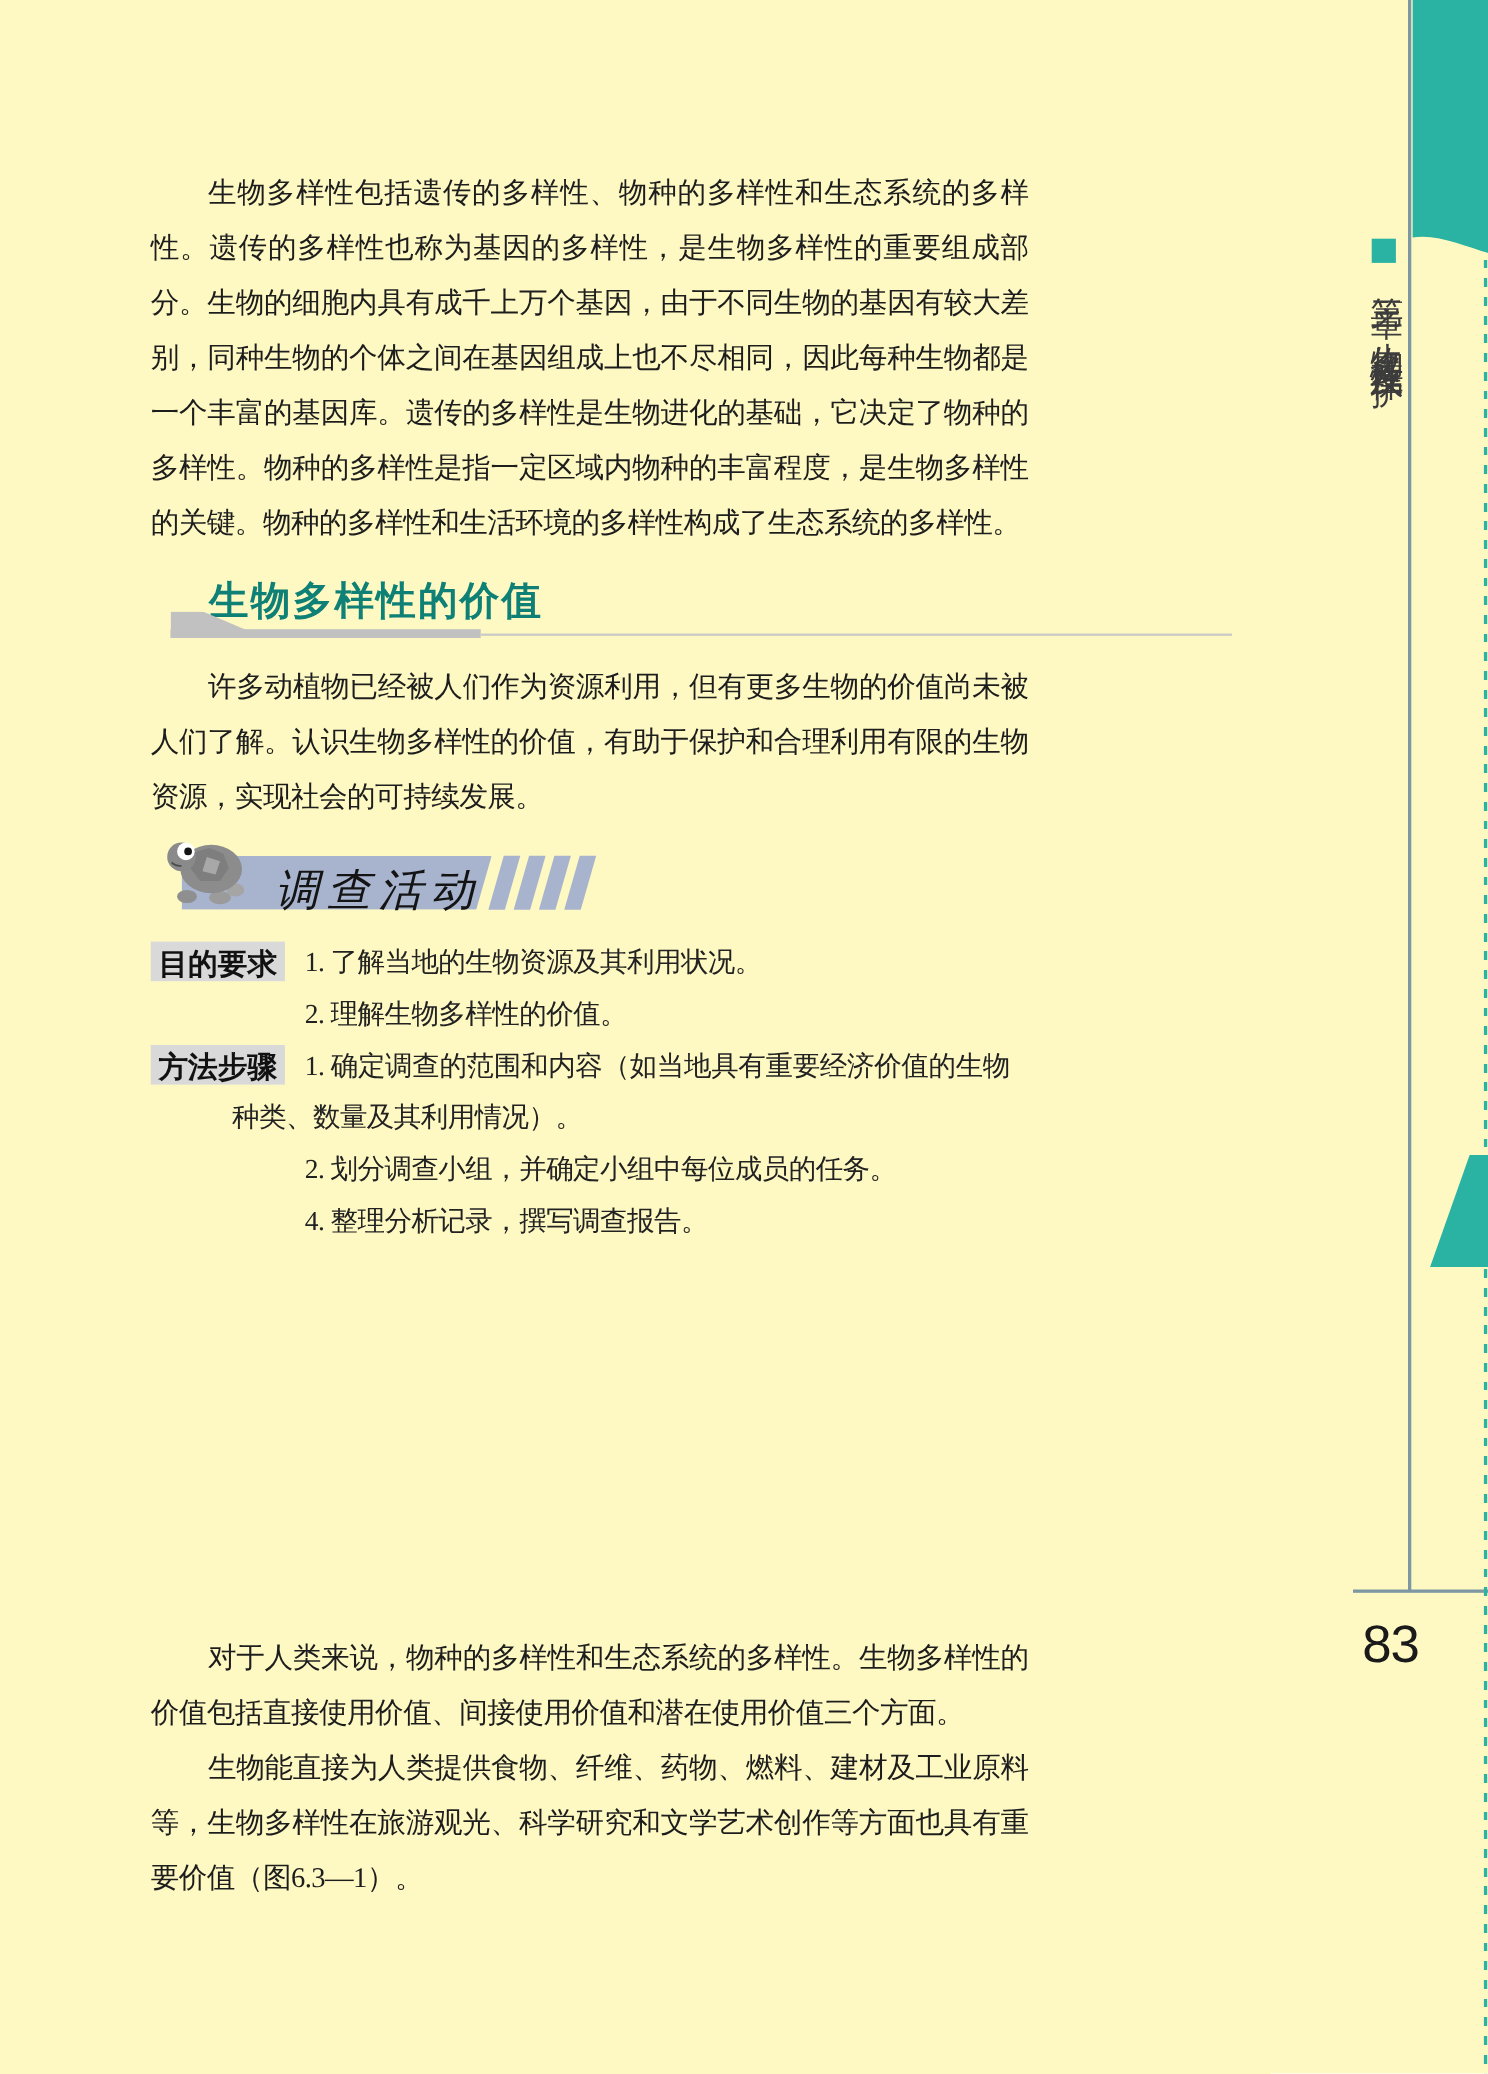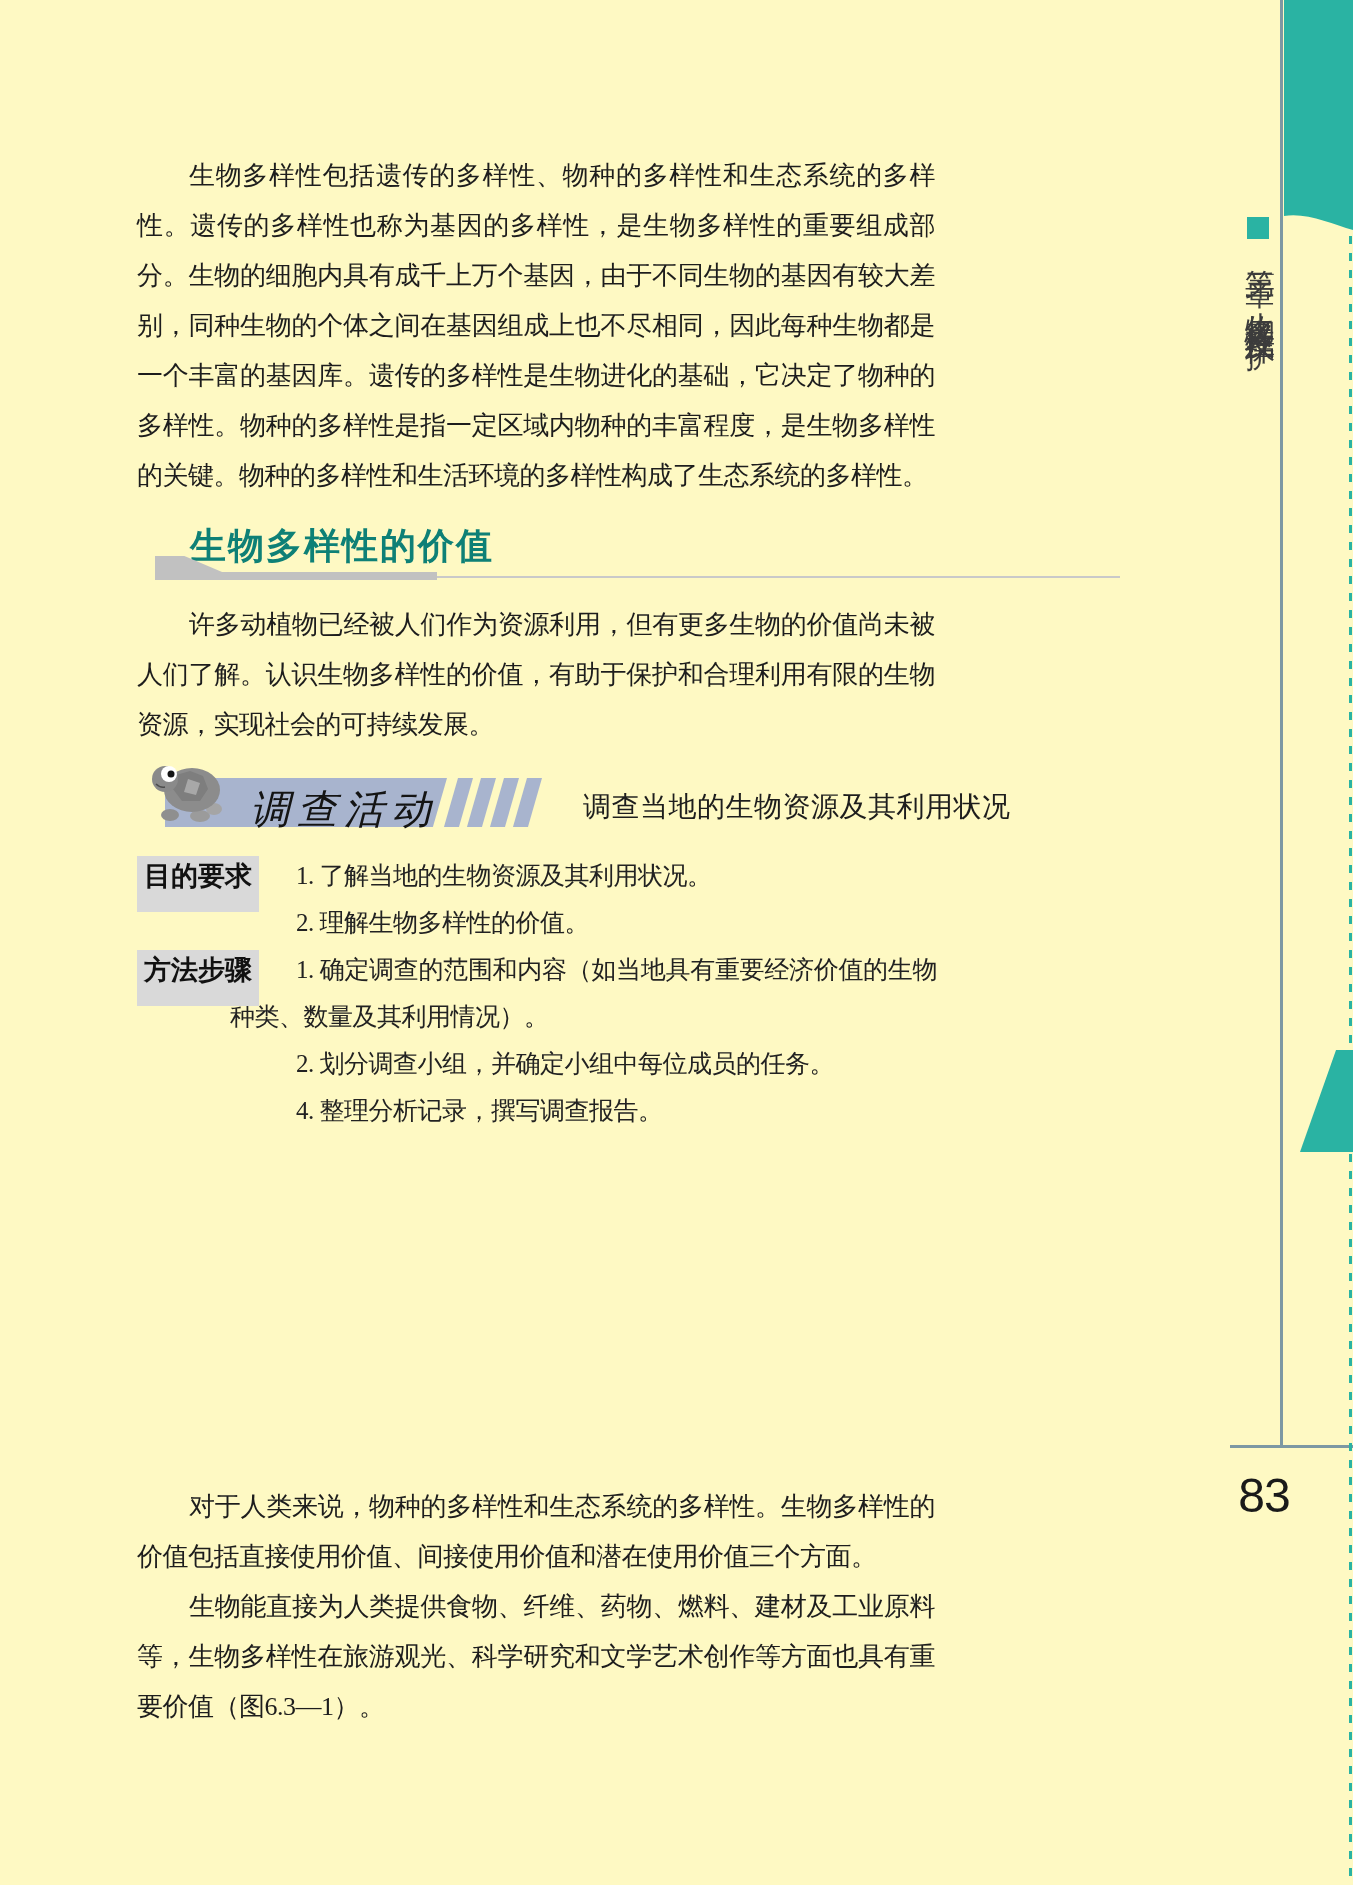--- a/index.html
+++ b/index.html
@@ -34,25 +34,25 @@
   .slash{position:absolute;top:778px;width:15px;height:49px;background:#a8b4ce;
          transform:skewX(-16deg);transform-origin:top left;}
   .s1{left:458px;} .s2{left:481px;} .s3{left:504px;} .s4{left:527px;}
   .act-title{position:absolute;left:583px;top:788px;margin:0;
              font-size:28px;letter-spacing:0.5px;color:#1d1d1d;}
   .turtle{position:absolute;left:148px;top:757px;}
 
   
   .act-body{position:absolute;left:137px;top:852px;width:800px;}
   .act-section{position:relative;}
-  .act-label{position:absolute;left:0;top:4px;width:122px;height:56px;background:#d9d9d9;
+  .act-label{position:absolute;left:0;top:4px;width:122px;height:36px;background:#d9d9d9;
              font-family:"Liberation Sans","DejaVu Sans",sans-serif;
              font-size:27px;font-weight:bold;color:#111;
              text-align:center;line-height:40px;}
-  .act-items{margin-left:93px;width:707px;}
+  .act-items{margin-left:74px;width:707px;}
   .act-items p{margin:0;font-size:25px;line-height:47px;letter-spacing:-0.5px;
                text-align:justify;text-indent:66px;color:#222;}
   .sect-express{margin-top:12px;}
 
   
   .v-rule{position:absolute;left:1280px;top:0;width:3px;height:1447px;background:#7d98a3;}
   .h-rule{position:absolute;left:1230px;top:1445px;width:123px;height:3px;background:#7d98a3;}
   .band{position:absolute;left:1284px;top:0;}
   .chap-square{position:absolute;left:1247px;top:217px;width:22px;height:22px;background:#2ab3a3;}
   .chap-text{position:absolute;left:1236px;top:246px;height:720px;width:44px;
@@ -81,21 +81,20 @@
   <div class="deco-line"></div>
 
   <p class="body-par" id="lead">许多动植物已经被人们作为资源利用，但有更多生物的价值尚未被人们了解。认识生物多样性的价值，有助于保护和合理利用有限的生物资源，实现社会的可持续发展。</p>
 
   <div class="act-bar"></div>
   <div class="slash s1"></div>
   <div class="slash s2"></div>
   <div class="slash s3"></div>
   <div class="slash s4"></div>
   <span class="act-badge">调查活动</span>
-  <p class="act-title">调查当地的生物资源及其利用状况</p>
 
   <svg class="turtle" width="82" height="66" viewBox="0 0 82 66">
     <ellipse cx="22" cy="58" rx="9" ry="6" fill="#8f8f8f"></ellipse>
     <ellipse cx="52" cy="59" rx="10" ry="6" fill="#9b9b9b"></ellipse>
     <ellipse cx="66" cy="52" rx="8" ry="6" fill="#a5a5a5"></ellipse>
     <ellipse cx="44" cy="33" rx="28" ry="22" fill="#8c8c8c"></ellipse>
     <path d="M28 18 L42 14 L55 19 L60 32 L52 44 L34 44 L25 32 Z" fill="#777" opacity="0.7"></path>
     <path d="M40 22 L52 26 L48 38 L36 35 Z" fill="#a8a8a8"></path>
     <circle cx="17" cy="22" r="13" fill="#8a8a8a"></circle>
     <circle cx="21" cy="17" r="8" fill="#ffffff"></circle>

